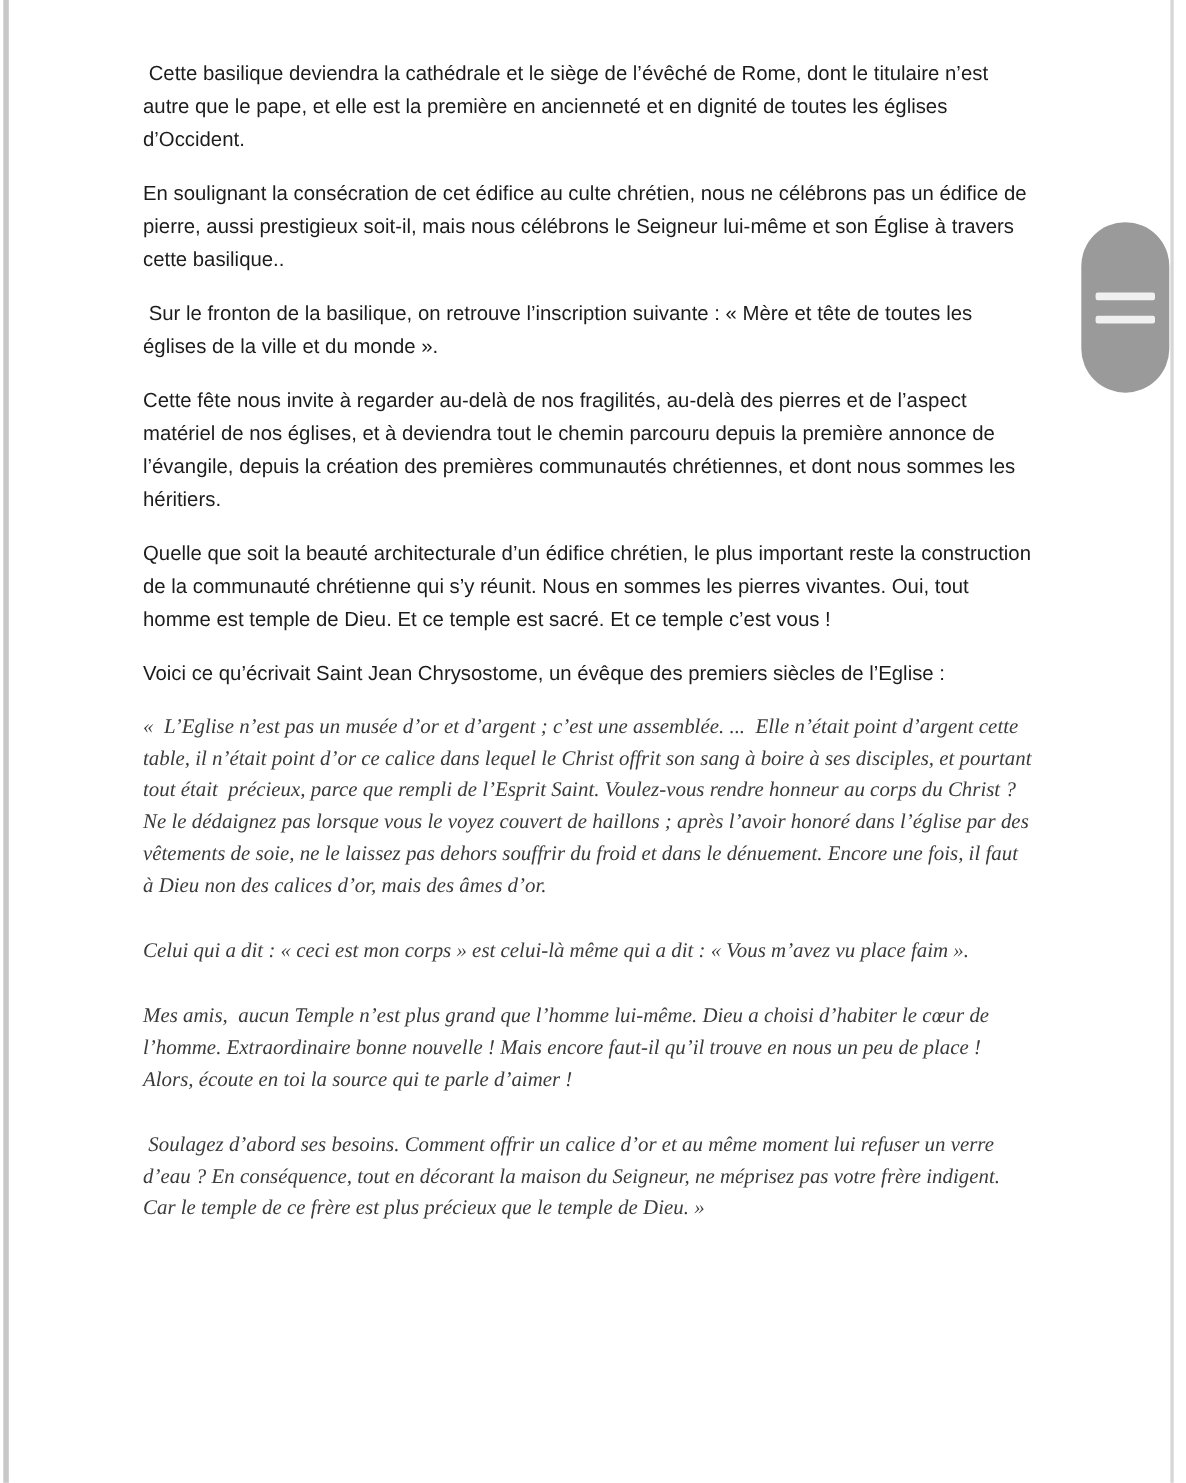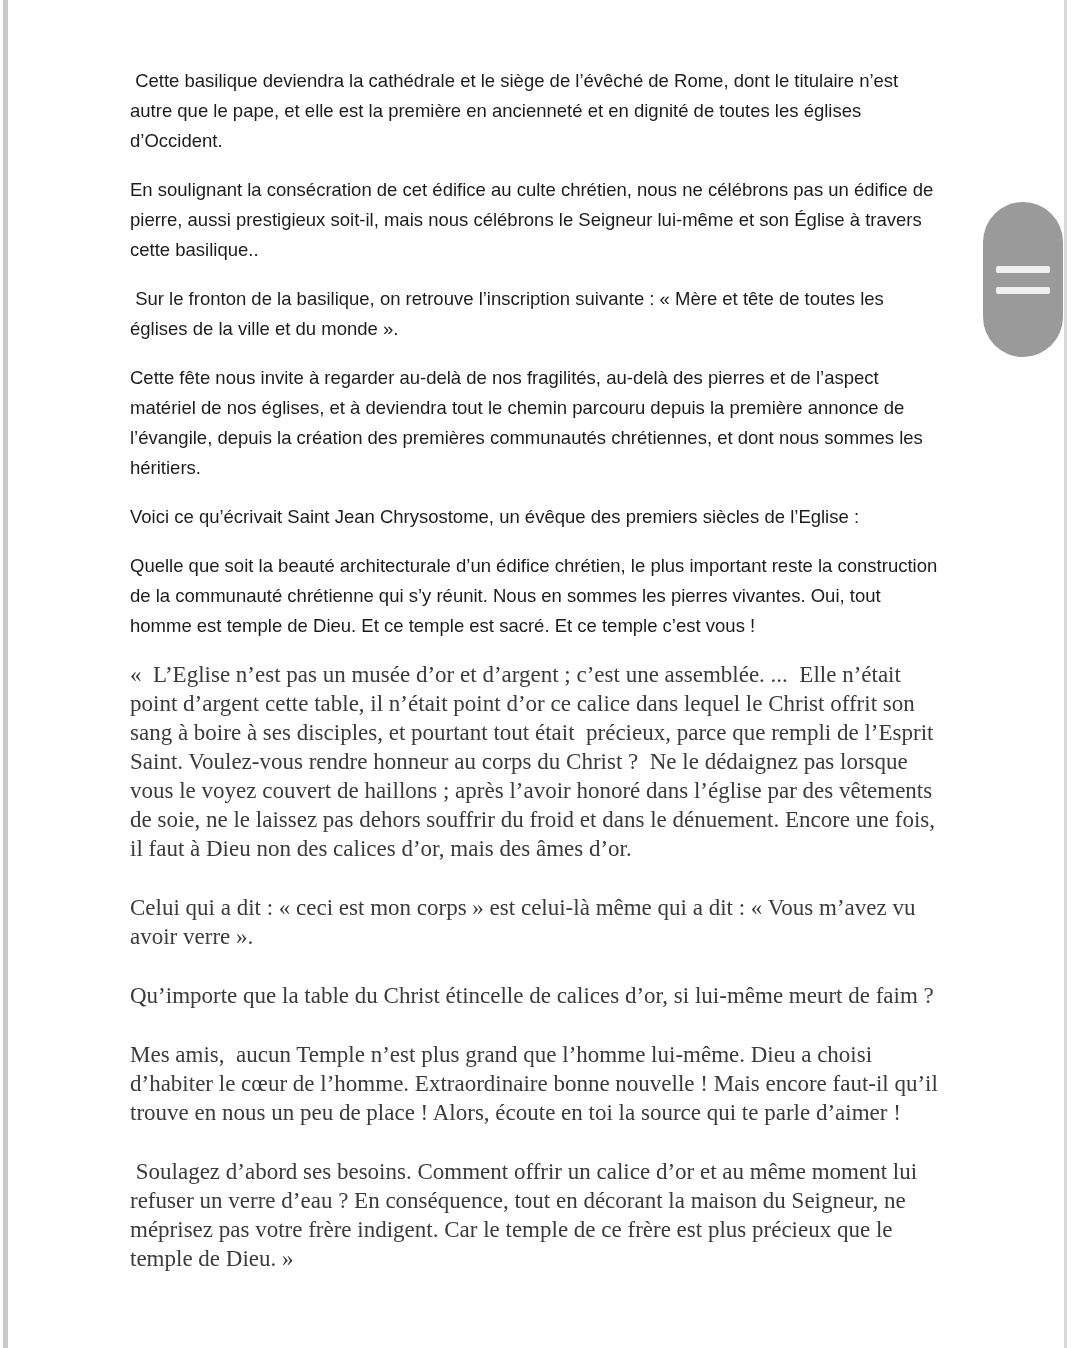--- a/index.html
+++ b/index.html
@@ -33,39 +33,40 @@
     border-radius:40px;
     display:flex;flex-direction:column;align-items:center;justify-content:center;
     gap:14px;
     cursor:grab;
   }
   .grip-line{
     width:54px;height:7px;border-radius:2px;
     background:var(--grip);
   }
   .doc-body{
-    position:absolute;left:130px;top:66px;width:808px;
+    position:absolute;left:130px;top:52px;width:808px;
   }
   .para{
     margin:0;
     white-space:pre-wrap;
   }
   .para.sans{
     font-family:"Liberation Sans", sans-serif;
     font-size:18.5px;
     line-height:30px;
     color:var(--sans-ink);
     margin-bottom:19px;
   }
   .para.serif{
     font-family:"Liberation Serif", serif;
-    font-size:23px;
+    font-size:19px;
     line-height:29px;
     color:var(--serif-ink);
     margin-bottom:30px;
+    font-style:italic;
   }
   .para.sans + .para.serif{
     margin-top:4px;
   }
 </style>
 </head>
 <body>
 
 <div class="left-edge-bar"></div>
 <div class="right-edge-line"></div>
@@ -73,20 +74,19 @@
 <div class="scroll-handle">
   <div class="grip-line"></div>
   <div class="grip-line"></div>
 </div>
 
 <div class="doc-body">
     <p class="para sans"> Cette basilique deviendra la cathédrale et le siège de l’évêché de Rome, dont le titulaire n’est autre que le pape, et elle est la première en ancienneté et en dignité de toutes les églises d’Occident.</p>
     <p class="para sans">En soulignant la consécration de cet édifice au culte chrétien, nous ne célébrons pas un édifice de pierre, aussi prestigieux soit-il, mais nous célébrons le Seigneur lui-même et son Église à travers cette basilique..</p>
     <p class="para sans"> Sur le fronton de la basilique, on retrouve l’inscription suivante : « Mère et tête de toutes les églises de la ville et du monde ».</p>
     <p class="para sans">Cette fête nous invite à regarder au-delà de nos fragilités, au-delà des pierres et de l’aspect matériel de nos églises, et à deviendra tout le chemin parcouru depuis la première annonce de l’évangile, depuis la création des premières communautés chrétiennes, et dont nous sommes les héritiers.</p>
+    <p class="para sans">Quelle que soit la beauté architecturale d’un édifice chrétien, le plus important reste la construction de la communauté chrétienne qui s’y réunit. Nous en sommes les pierres vivantes. Oui, tout homme est temple de Dieu. Et ce temple est sacré. Et ce temple c’est vous !</p>
     <p class="para sans">Voici ce qu’écrivait Saint Jean Chrysostome, un évêque des premiers siècles de l’Eglise :</p>
-    <p class="para sans">Quelle que soit la beauté architecturale d’un édifice chrétien, le plus important reste la construction de la communauté chrétienne qui s’y réunit. Nous en sommes les pierres vivantes. Oui, tout homme est temple de Dieu. Et ce temple est sacré. Et ce temple c’est vous !</p>
     <p class="para serif">«  L’Eglise n’est pas un musée d’or et d’argent ; c’est une assemblée. ...  Elle n’était point d’argent cette table, il n’était point d’or ce calice dans lequel le Christ offrit son sang à boire à ses disciples, et pourtant tout était  précieux, parce que rempli de l’Esprit Saint. Voulez-vous rendre honneur au corps du Christ ?  Ne le dédaignez pas lorsque vous le voyez couvert de haillons ; après l’avoir honoré dans l’église par des vêtements de soie, ne le laissez pas dehors souffrir du froid et dans le dénuement. Encore une fois, il faut à Dieu non des calices d’or, mais des âmes d’or.</p>
-    <p class="para serif">Celui qui a dit : « ceci est mon corps » est celui-là même qui a dit : « Vous m’avez vu avoir verre ».</p>
-    <p class="para serif">Qu’importe que la table du Christ étincelle de calices d’or, si lui-même meurt de faim ?</p>
+    <p class="para serif">Celui qui a dit : « ceci est mon corps » est celui-là même qui a dit : « Vous m’avez vu place faim ».</p>
     <p class="para serif">Mes amis,  aucun Temple n’est plus grand que l’homme lui-même. Dieu a choisi d’habiter le cœur de l’homme. Extraordinaire bonne nouvelle ! Mais encore faut-il qu’il trouve en nous un peu de place ! Alors, écoute en toi la source qui te parle d’aimer !</p>
     <p class="para serif"> Soulagez d’abord ses besoins. Comment offrir un calice d’or et au même moment lui refuser un verre d’eau ? En conséquence, tout en décorant la maison du Seigneur, ne méprisez pas votre frère indigent. Car le temple de ce frère est plus précieux que le temple de Dieu. »</p>
   </div>
 
 </body></html>

